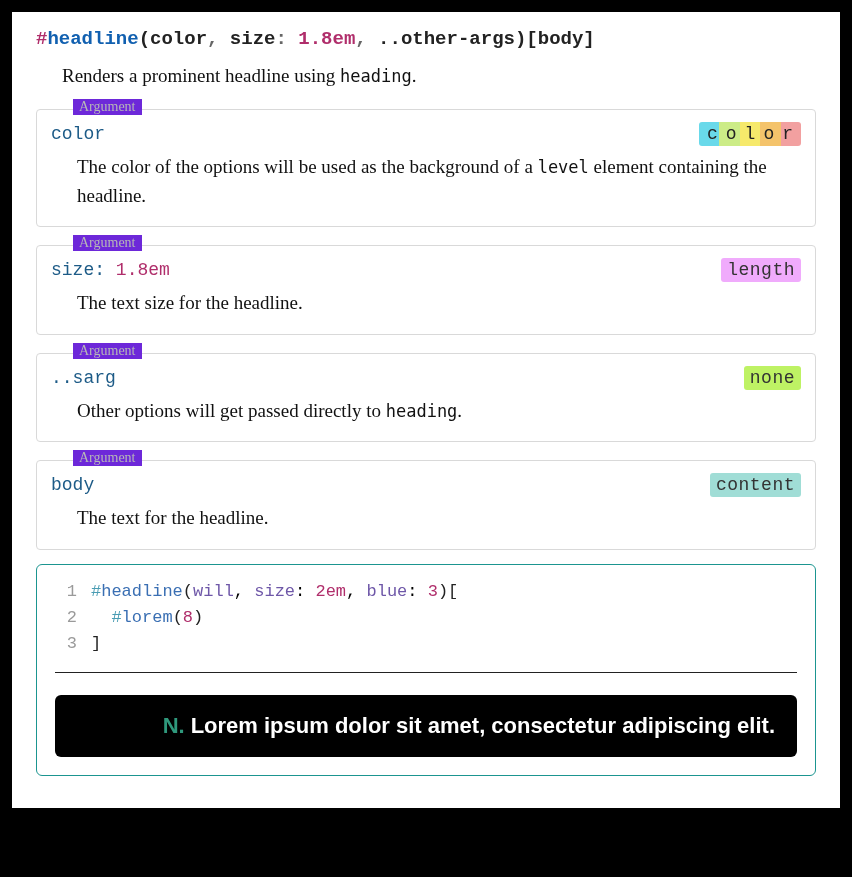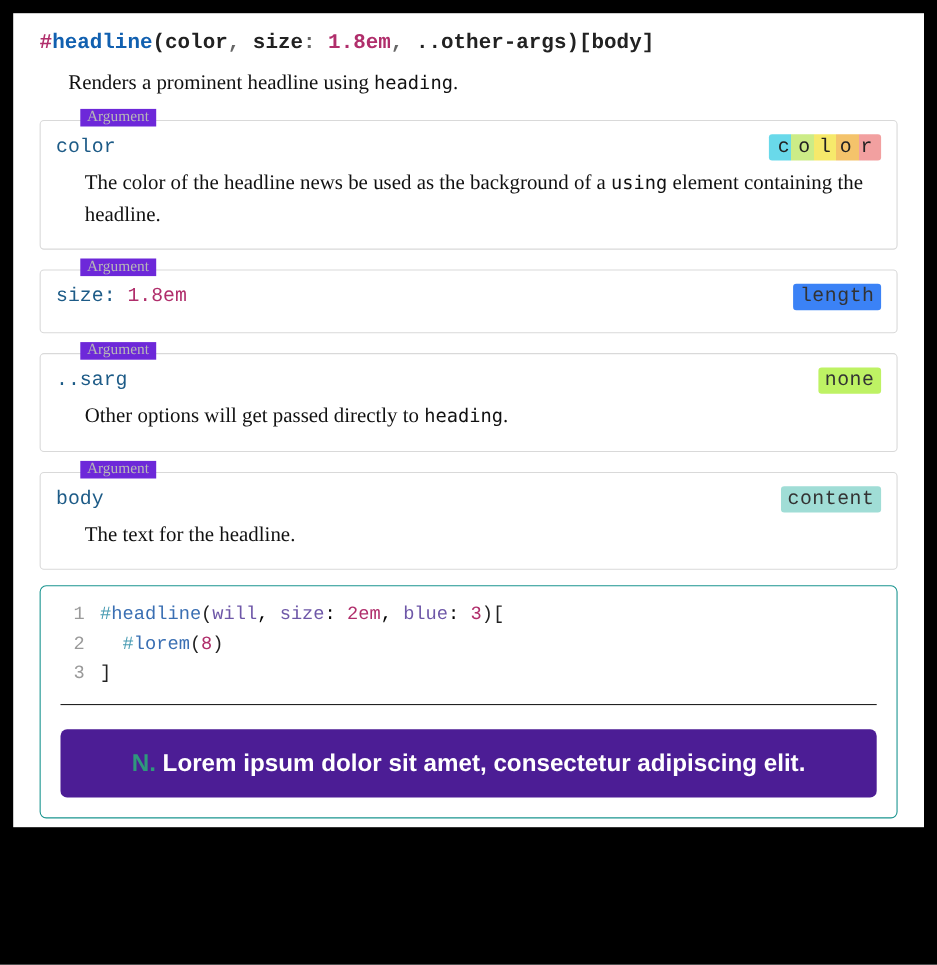--- a/index.html
+++ b/index.html
@@ -7,21 +7,21 @@
   body {
     background: #000;
     font-family: Georgia, "Times New Roman", serif;
     display: flex;
     justify-content: center;
     padding: 12px;
   }
   .page {
     background: #fff;
     width: 828px;
-    padding: 16px 24px 8px 24px;
+    padding: 16px 24px 32px 24px;
   }
   .mono {
     font-family: "SFMono-Regular", Consolas, "Liberation Mono", Menlo, monospace;
   }
   .sig {
     font-size: 19px;
     font-weight: 600;
     margin-bottom: 12px;
   }
   .sig .hash { color: #b02e6b; }
@@ -80,21 +80,21 @@
     background: linear-gradient(90deg,
       #69d9ea 0%, #69d9ea 20%,
       #ccec87 20%, #ccec87 40%,
       #f6e96b 40%, #f6e96b 60%,
       #f4c36b 60%, #f4c36b 80%,
       #f2a0a0 80%, #f2a0a0 100%);
     color: #222;
     letter-spacing: 8px;
     padding: 2px 0 2px 8px;
   }
-  .type-length { background: #3b82f6; color: #333; }
+  .type-length { background: #f0abfc; color: #333; }
   .type-none { background: #bef264; color: #333; }
   .type-content { background: #a0ddd6; color: #333; }
   .arg-desc {
     font-size: 19px;
     color: #111;
     margin: 6px 0 2px 26px;
     line-height: 1.55;
   }
   .arg-desc .code {
     font-family: "SFMono-Regular", Consolas, Menlo, monospace;
@@ -124,24 +124,24 @@
   .codeline .c-arg { color: #6e57a8; }
   .codeline .c-val { color: #b02e6b; }
   .codeline .c-num { color: #b02e6b; }
   .codeline .c-bracket { color: #222; }
   .hr {
     border: none;
     border-top: 1px solid #222;
     margin: 14px 0 22px 0;
   }
   .headline-preview {
-    background: #4c1d95;
+    background: #000000;
     border-radius: 6px;
     padding: 18px 22px;
-    text-align: center;
+    text-align: right;
   }
   .headline-preview .num {
     color: #2f987c;
     font-weight: 700;
     font-family: Arial, Helvetica, sans-serif;
     font-size: 22px;
     margin-right: 6px;
   }
   .headline-preview .htext {
     color: #fff;
@@ -165,32 +165,35 @@
 
   <div class="argbox">
     <span class="argbox-label">Argument</span>
     <div class="arg-head">
       <span class="arg-name mono">
         <span>color</span>
       </span>
       <span class="type-tag type-rainbow mono">color</span>
     </div>
     <p class="arg-desc">
-      <span>The color of the headline news be used as the background of a </span><span class="code">using</span><span> element containing the headline.</span>
+      <span>The color of the options will be used as the background of a </span><span class="code">level</span><span> element containing the headline.</span>
     </p>
   </div>
 
   <div class="argbox">
     <span class="argbox-label">Argument</span>
     <div class="arg-head">
       <span class="arg-name mono">
         <span>size</span><span>: </span><span class="val">1.8em</span>
       </span>
       <span class="type-tag type-length mono">length</span>
     </div>
+    <p class="arg-desc">
+      <span>The text size for the headline.</span>
+    </p>
   </div>
 
   <div class="argbox">
     <span class="argbox-label">Argument</span>
     <div class="arg-head">
       <span class="arg-name mono">
         <span>..sarg</span>
       </span>
       <span class="type-tag type-none mono">none</span>
     </div>

